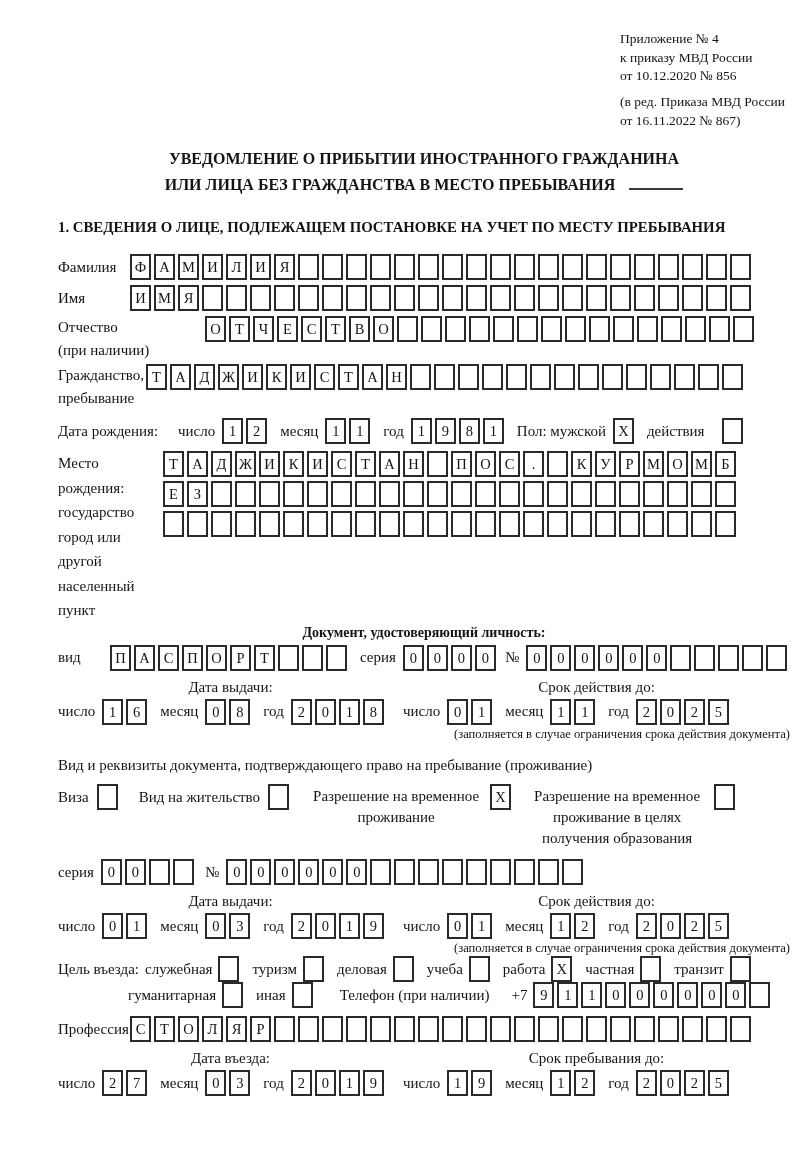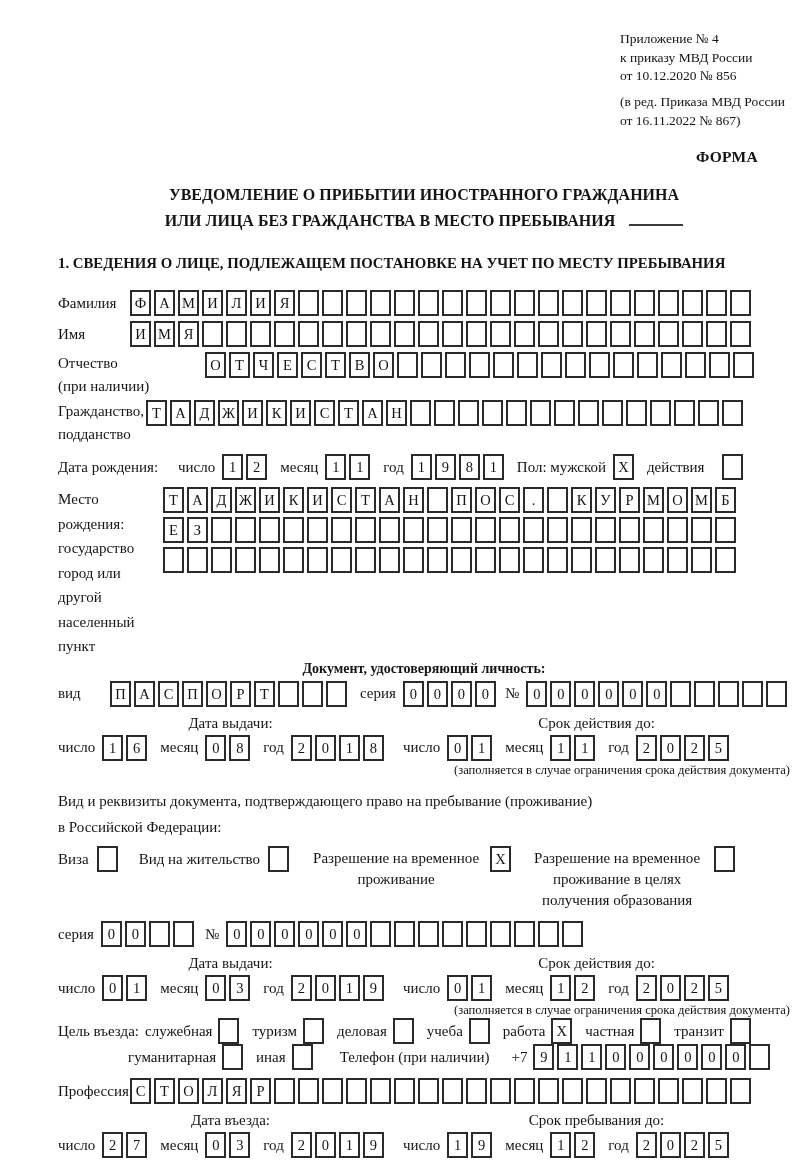--- a/index.html
+++ b/index.html
@@ -83,21 +83,20 @@
 <div class="page">
 
   <div class="ref">
     <div>Приложение № 4</div>
     <div>к приказу МВД России</div>
     <div>от 10.12.2020 № 856</div>
     <div class="gap">(в ред. Приказа МВД России</div>
     <div>от 16.11.2022 № 867)</div>
   </div>
 
-  <div class="forma">ФОРМА</div>
 
   <div class="title">
     <div>УВЕДОМЛЕНИЕ О ПРИБЫТИИ ИНОСТРАННОГО ГРАЖДАНИНА</div>
     <div>
       <span>ИЛИ ЛИЦА БЕЗ ГРАЖДАНСТВА В МЕСТО ПРЕБЫВАНИЯ</span>
       <span class="title-blank"></span>
     </div>
   </div>
 
   <div class="section">1. СВЕДЕНИЯ О ЛИЦЕ, ПОДЛЕЖАЩЕМ ПОСТАНОВКЕ НА УЧЕТ ПО МЕСТУ ПРЕБЫВАНИЯ</div>
@@ -116,21 +115,21 @@
     <span class="lbl w-pat">
       <span>Отчество</span><br>
       <span>(при наличии)</span>
     </span>
     <span class="boxes"><span class="cbox">О</span><span class="cbox">Т</span><span class="cbox">Ч</span><span class="cbox">Е</span><span class="cbox">С</span><span class="cbox">Т</span><span class="cbox">В</span><span class="cbox">О</span><span class="cbox"></span><span class="cbox"></span><span class="cbox"></span><span class="cbox"></span><span class="cbox"></span><span class="cbox"></span><span class="cbox"></span><span class="cbox"></span><span class="cbox"></span><span class="cbox"></span><span class="cbox"></span><span class="cbox"></span><span class="cbox"></span><span class="cbox"></span><span class="cbox"></span></span>
   </div>
 
   <div class="row2l" style="margin-top:2px;">
     <span class="lbl w-cit">
       <span>Гражданство,</span><br>
-      <span>подданство</span>
+      <span>пребывание</span>
     </span>
     <span class="boxes"><span class="cbox">Т</span><span class="cbox">А</span><span class="cbox">Д</span><span class="cbox">Ж</span><span class="cbox">И</span><span class="cbox">К</span><span class="cbox">И</span><span class="cbox">С</span><span class="cbox">Т</span><span class="cbox">А</span><span class="cbox">Н</span><span class="cbox"></span><span class="cbox"></span><span class="cbox"></span><span class="cbox"></span><span class="cbox"></span><span class="cbox"></span><span class="cbox"></span><span class="cbox"></span><span class="cbox"></span><span class="cbox"></span><span class="cbox"></span><span class="cbox"></span><span class="cbox"></span><span class="cbox"></span></span>
   </div>
 
   <div class="row" style="margin-top:8px;">
     <span class="lbl w-bd">Дата рождения:</span>
     <span class="slbl">число</span>
     <span class="boxes"><span class="cbox">1</span><span class="cbox">2</span></span>
     <span class="slbl ml">месяц</span>
     <span class="boxes"><span class="cbox">1</span><span class="cbox">1</span></span>
@@ -188,21 +187,20 @@
         <span class="boxes"><span class="cbox">1</span><span class="cbox">1</span></span>
         <span class="slbl ml">год</span>
         <span class="boxes"><span class="cbox">2</span><span class="cbox">0</span><span class="cbox">2</span><span class="cbox">5</span></span>
       </div>
       <div class="note">(заполняется в случае ограничения срока действия документа)</div>
     </div>
   </div>
 
   <div class="intro">
     <div>Вид и реквизиты документа, подтверждающего право на пребывание (проживание)</div>
-    <div>в Российской Федерации:</div>
   </div>
 
   <div class="res-opts">
     <div class="opt mr18">
       <span class="lbl">Виза</span>
       <span class="boxes"><span class="cbox"></span></span>
     </div>
     <div class="opt mr18">
       <span class="lbl">Вид на жительство</span>
       <span class="boxes"><span class="cbox"></span></span>

